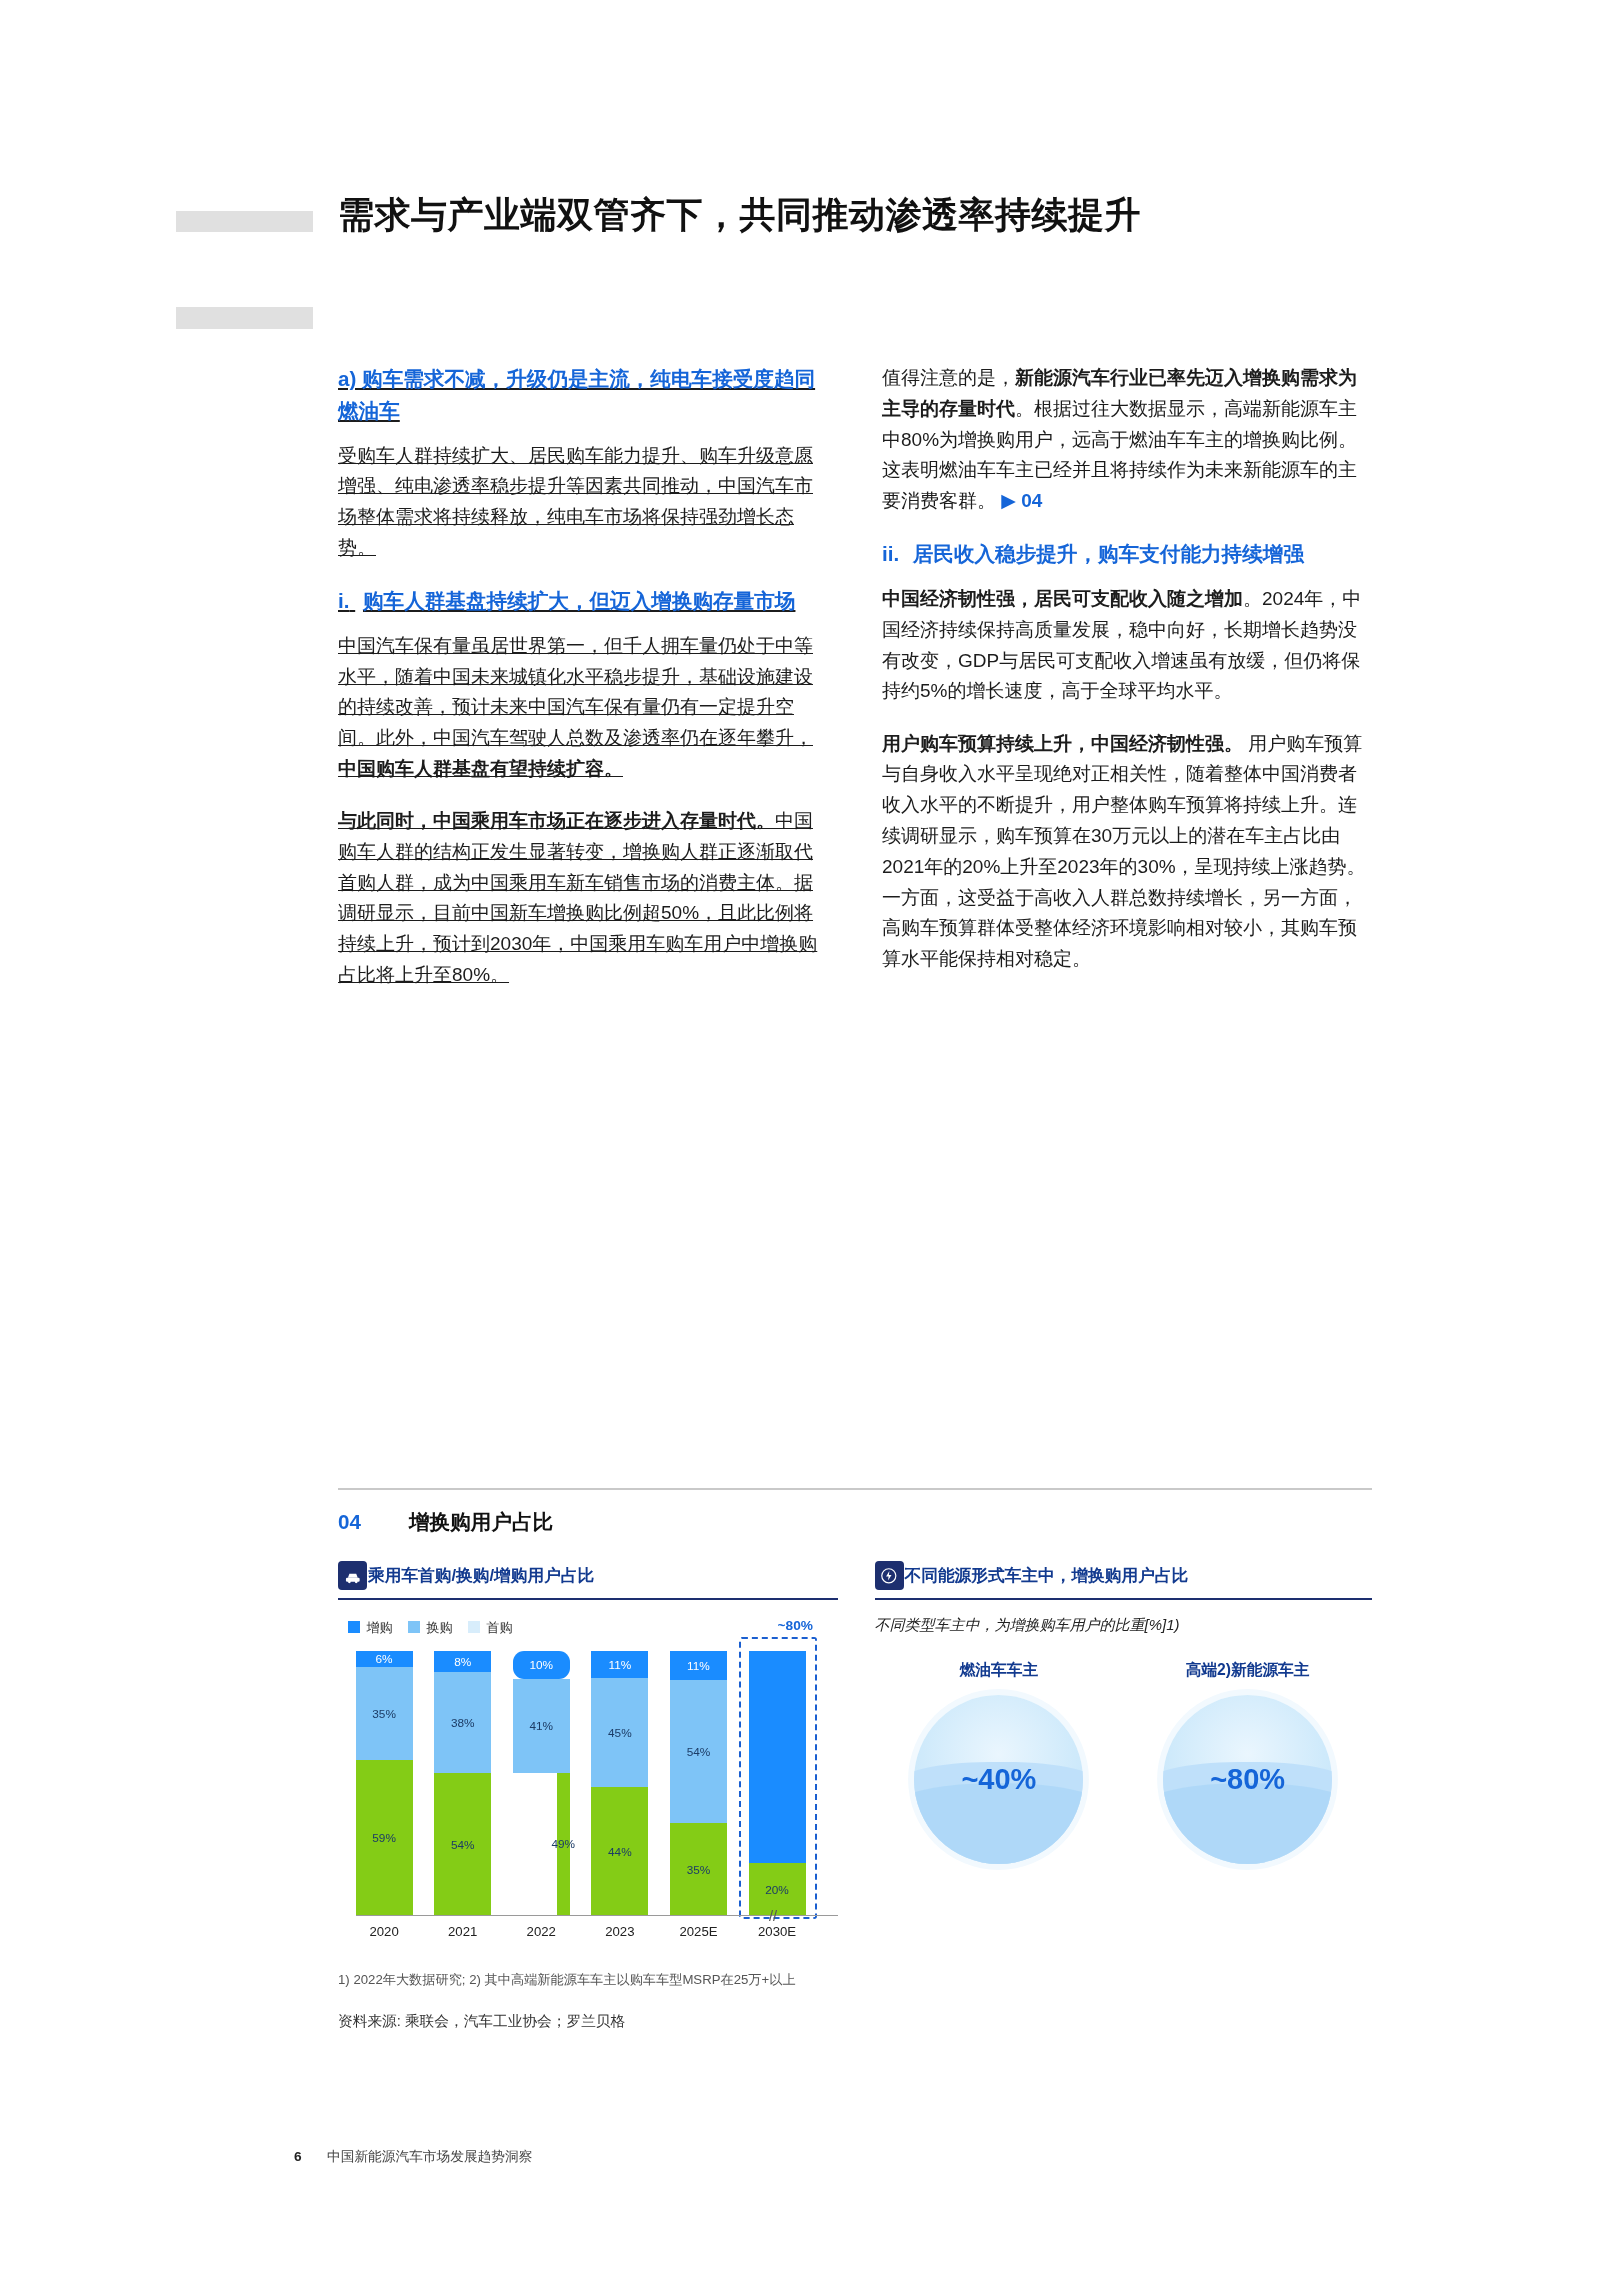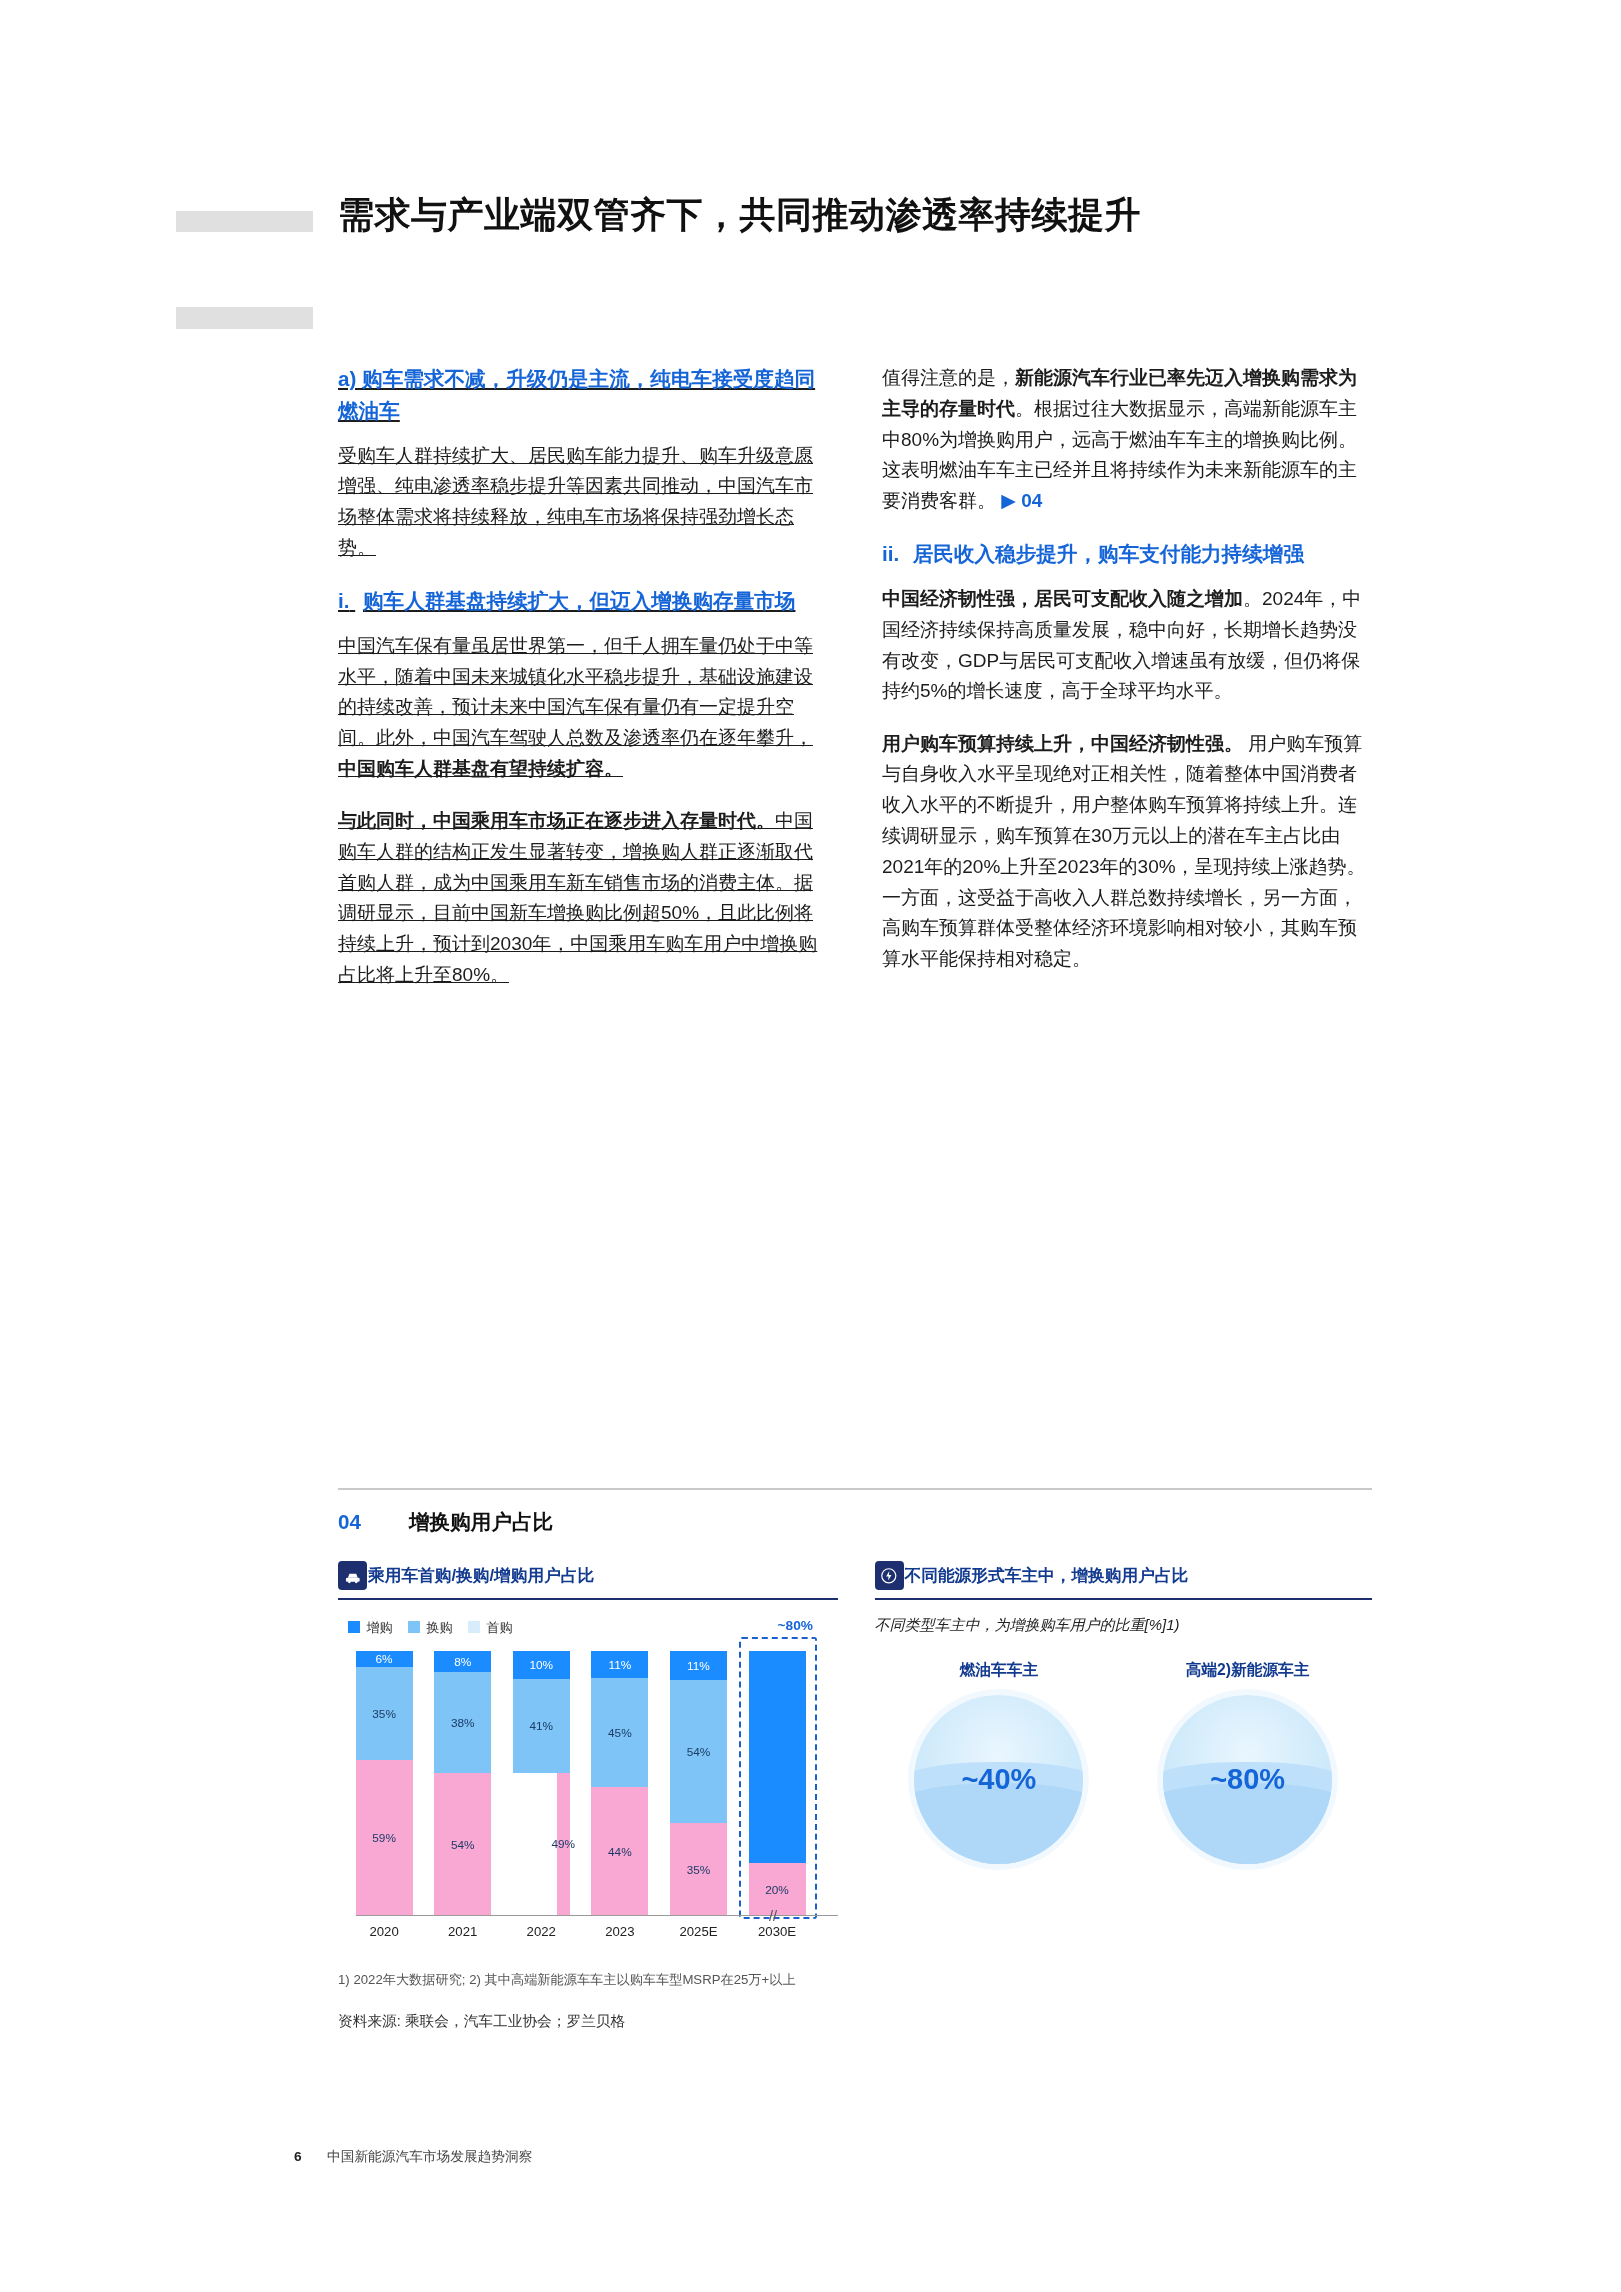--- a/index.html
+++ b/index.html
@@ -53,21 +53,21 @@
   .k2{background:#7ec4f7;}
   .k3{background:#d8edfb;}
 
   
   .chart{position:relative;height:294px;margin-top:13.7px;padding-left:17.6px;}
   .bars{display:flex;align-items:flex-end;gap:21.6px;height:265px;}
   .bargrp{width:57px;display:flex;flex-direction:column;justify-content:flex-end;height:100%;}
   .seg{position:relative;display:flex;align-items:center;justify-content:center;font-size:11.8px;color:#1c3c66;}
   .seg.top{background:#1a8cff;color:#fff;}
   .seg.mid{background:#7ec4f7;}
-  .seg.bot{background:#f9a8d4;}
+  .seg.bot{background:#84cc16;}
   .axis{position:absolute;left:17.6px;right:0;bottom:29px;height:1px;background:#9a9a9a;}
   .xlabels{display:flex;gap:21.6px;margin-top:7.8px;}
   .xlab{width:57px;text-align:center;font-size:13.2px;color:#222;}
   .dashbox{position:absolute;border:2px dashed #1a5fd0;border-radius:2.9px;}
   .cap80{position:absolute;color:#1565d8;font-weight:bold;font-size:13.7px;}
   .axisbreak{position:absolute;font-size:14.7px;color:#555;}
 
   
   .ital{font-style:italic;font-size:15px;color:#222;margin-top:15.7px;}
   .bubbles{display:flex;justify-content:space-around;margin-top:25.5px;}
@@ -176,21 +176,21 @@
               <div class="seg bot" style="height:156px;">59%</div>
             </div>
 
             <div class="bargrp">
               <div class="seg top" style="height:21px;">8%</div>
               <div class="seg mid" style="height:101px;">38%</div>
               <div class="seg bot" style="height:143px;">54%</div>
             </div>
 
             <div class="bargrp">
-              <div class="seg top" style="height:33px;">10%</div>
+              <div class="seg top" style="height:33px;border-radius:11px;">10%</div>
               <div class="seg mid" style="height:109px;">41%</div>
               <div class="seg bot" style="height:168px;margin-left:44px;">49%</div>
             </div>
 
             <div class="bargrp">
               <div class="seg top" style="height:29px;">11%</div>
               <div class="seg mid" style="height:119px;">45%</div>
               <div class="seg bot" style="height:140px;">44%</div>
             </div>
 

